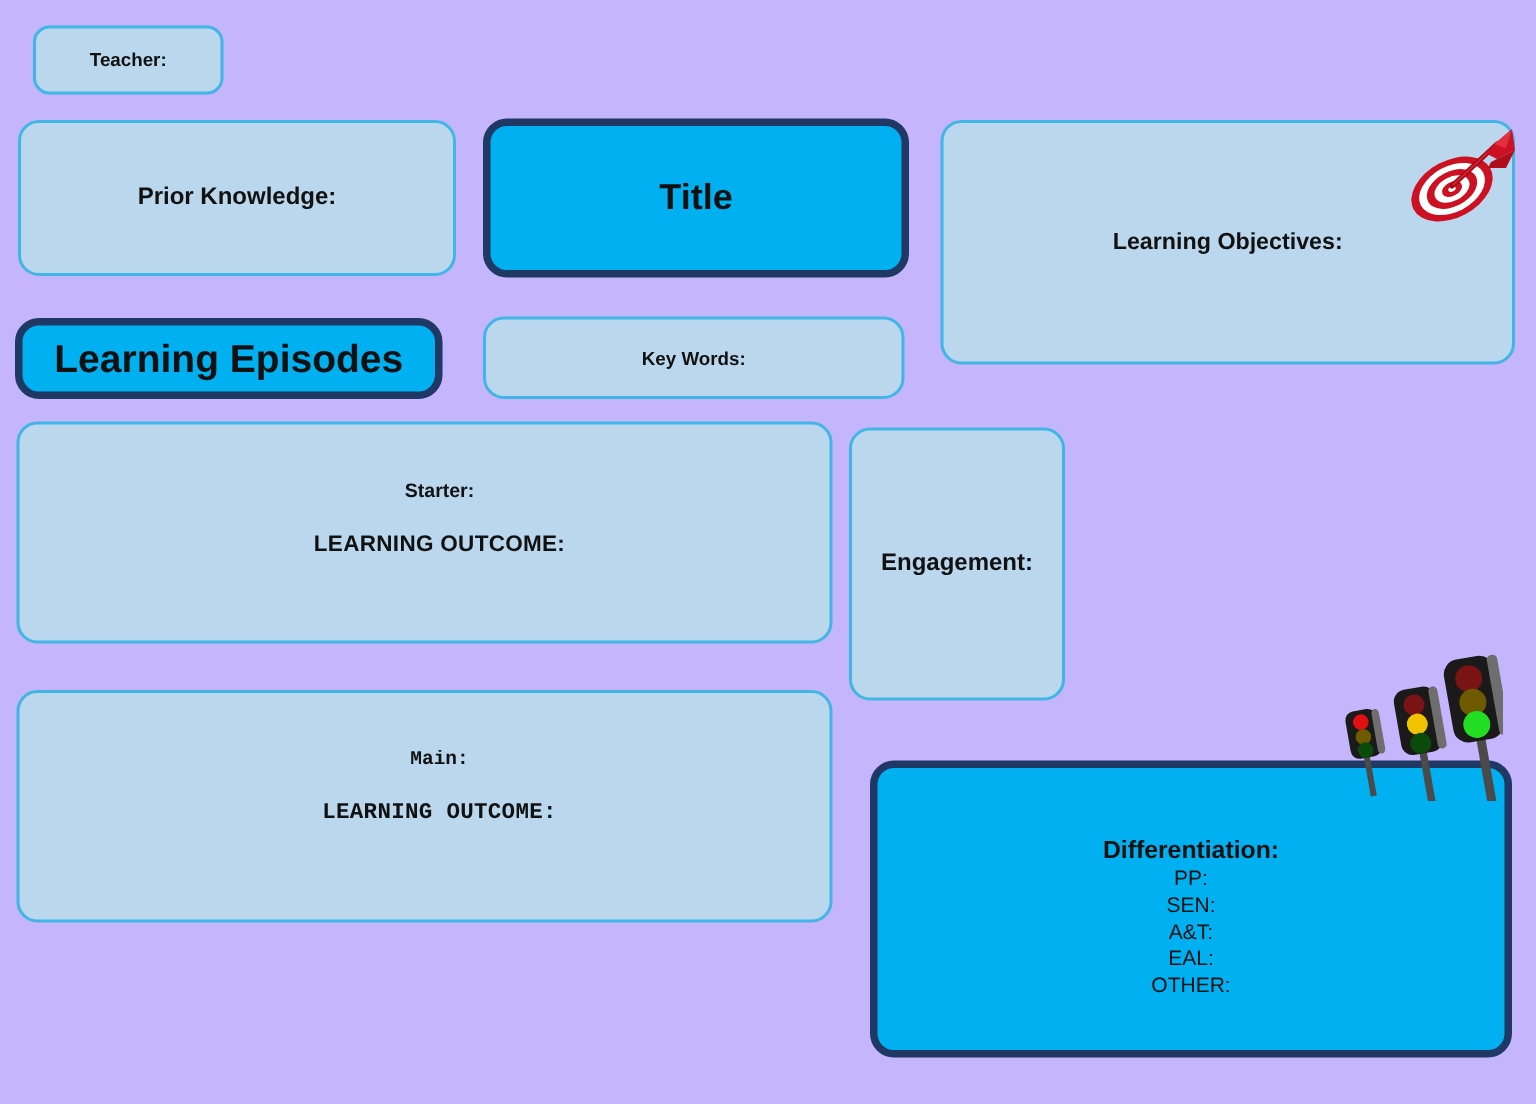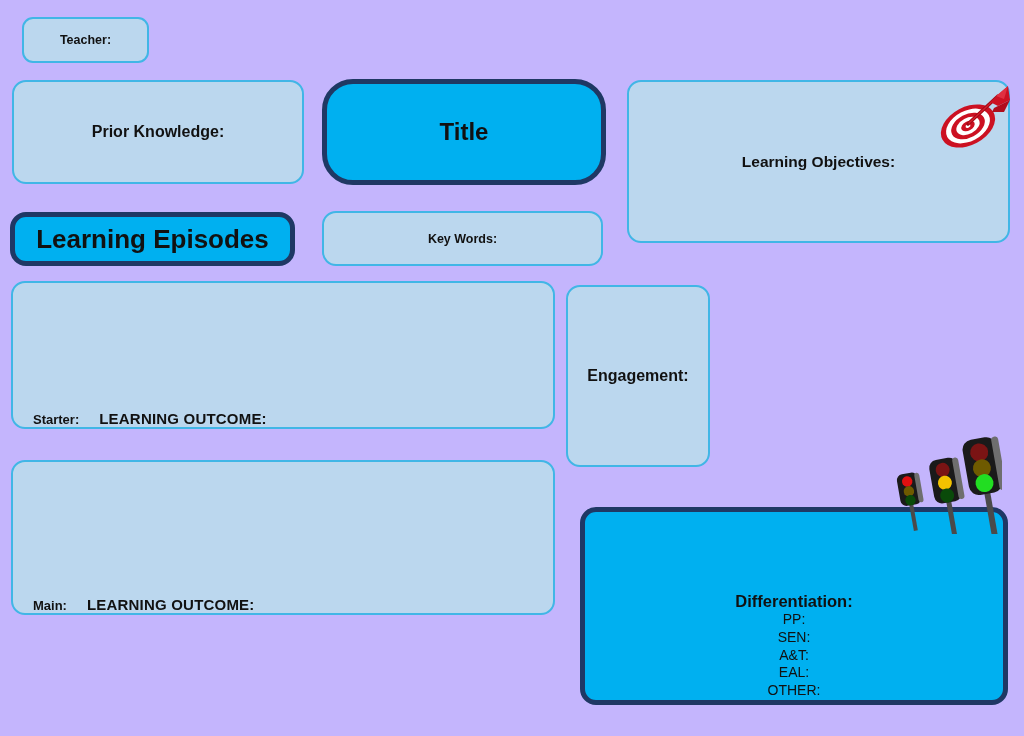--- a/index.html
+++ b/index.html
@@ -30,23 +30,23 @@
     color: #111111;
     font-weight: bold;
     display: flex;
   }
   .panel.center {
     align-items: center;
     justify-content: center;
     text-align: center;
   }
   .panel.topleft {
-    align-items: flex-end;
+    align-items: center;
     justify-content: flex-start;
-    flex-direction: row;
+    flex-direction: column;
     text-align: left;
   }
 
   
   .accent {
     background: #00B0F0;
     border: 5px solid #1F3864;
     border-radius: 16px;
   }
 
@@ -79,21 +79,20 @@
     border-radius: 11px;
   }
   #prior-knowledge-box {
     left: 12px; top: 80px; width: 292px; height: 104px;
     font-size: 16px;
   }
   #title-box {
     left: 322px; top: 79px; width: 284px; height: 106px;
     align-items: center; justify-content: center;
     font-size: 24px;
-    border-radius: 31px;
   }
   #learning-objectives-box {
     left: 627px; top: 80px; width: 383px; height: 163px;
     font-size: 15.5px;
     overflow: hidden;
   }
   #learning-episodes-box {
     left: 10px; top: 212px; width: 285px; height: 54px;
     align-items: center; justify-content: center;
     font-size: 26px;
@@ -117,31 +116,32 @@
     align-items: flex-start;
     justify-content: center;
     padding-top: 76px;
     font-size: 15px;
   }
   #main-box {
     left: 11px; top: 460px; width: 544px; height: 155px;
     padding: 36px 0 0 20px;
     font-size: 13px;
     gap: 20px;
+    font-family: Liberation Mono, monospace;
   }
   #plenary-box {
     left: 11px; top: 641px; width: 545px; height: 90px;
     padding: 20px 0 0 20px;
     font-size: 13px;
   }
   #differentiation-box {
     left: 580px; top: 507px; width: 428px; height: 198px;
     flex-direction: column;
     align-items: center;
-    justify-content: flex-end;
+    justify-content: flex-start;
     padding-top: 46px;
     text-align: center;
   }
   #differentiation-box .diff-title {
     font-size: 16.5px;
     font-weight: bold;
     line-height: 1.15;
   }
   #differentiation-box .diff-item {
     font-size: 14px;

